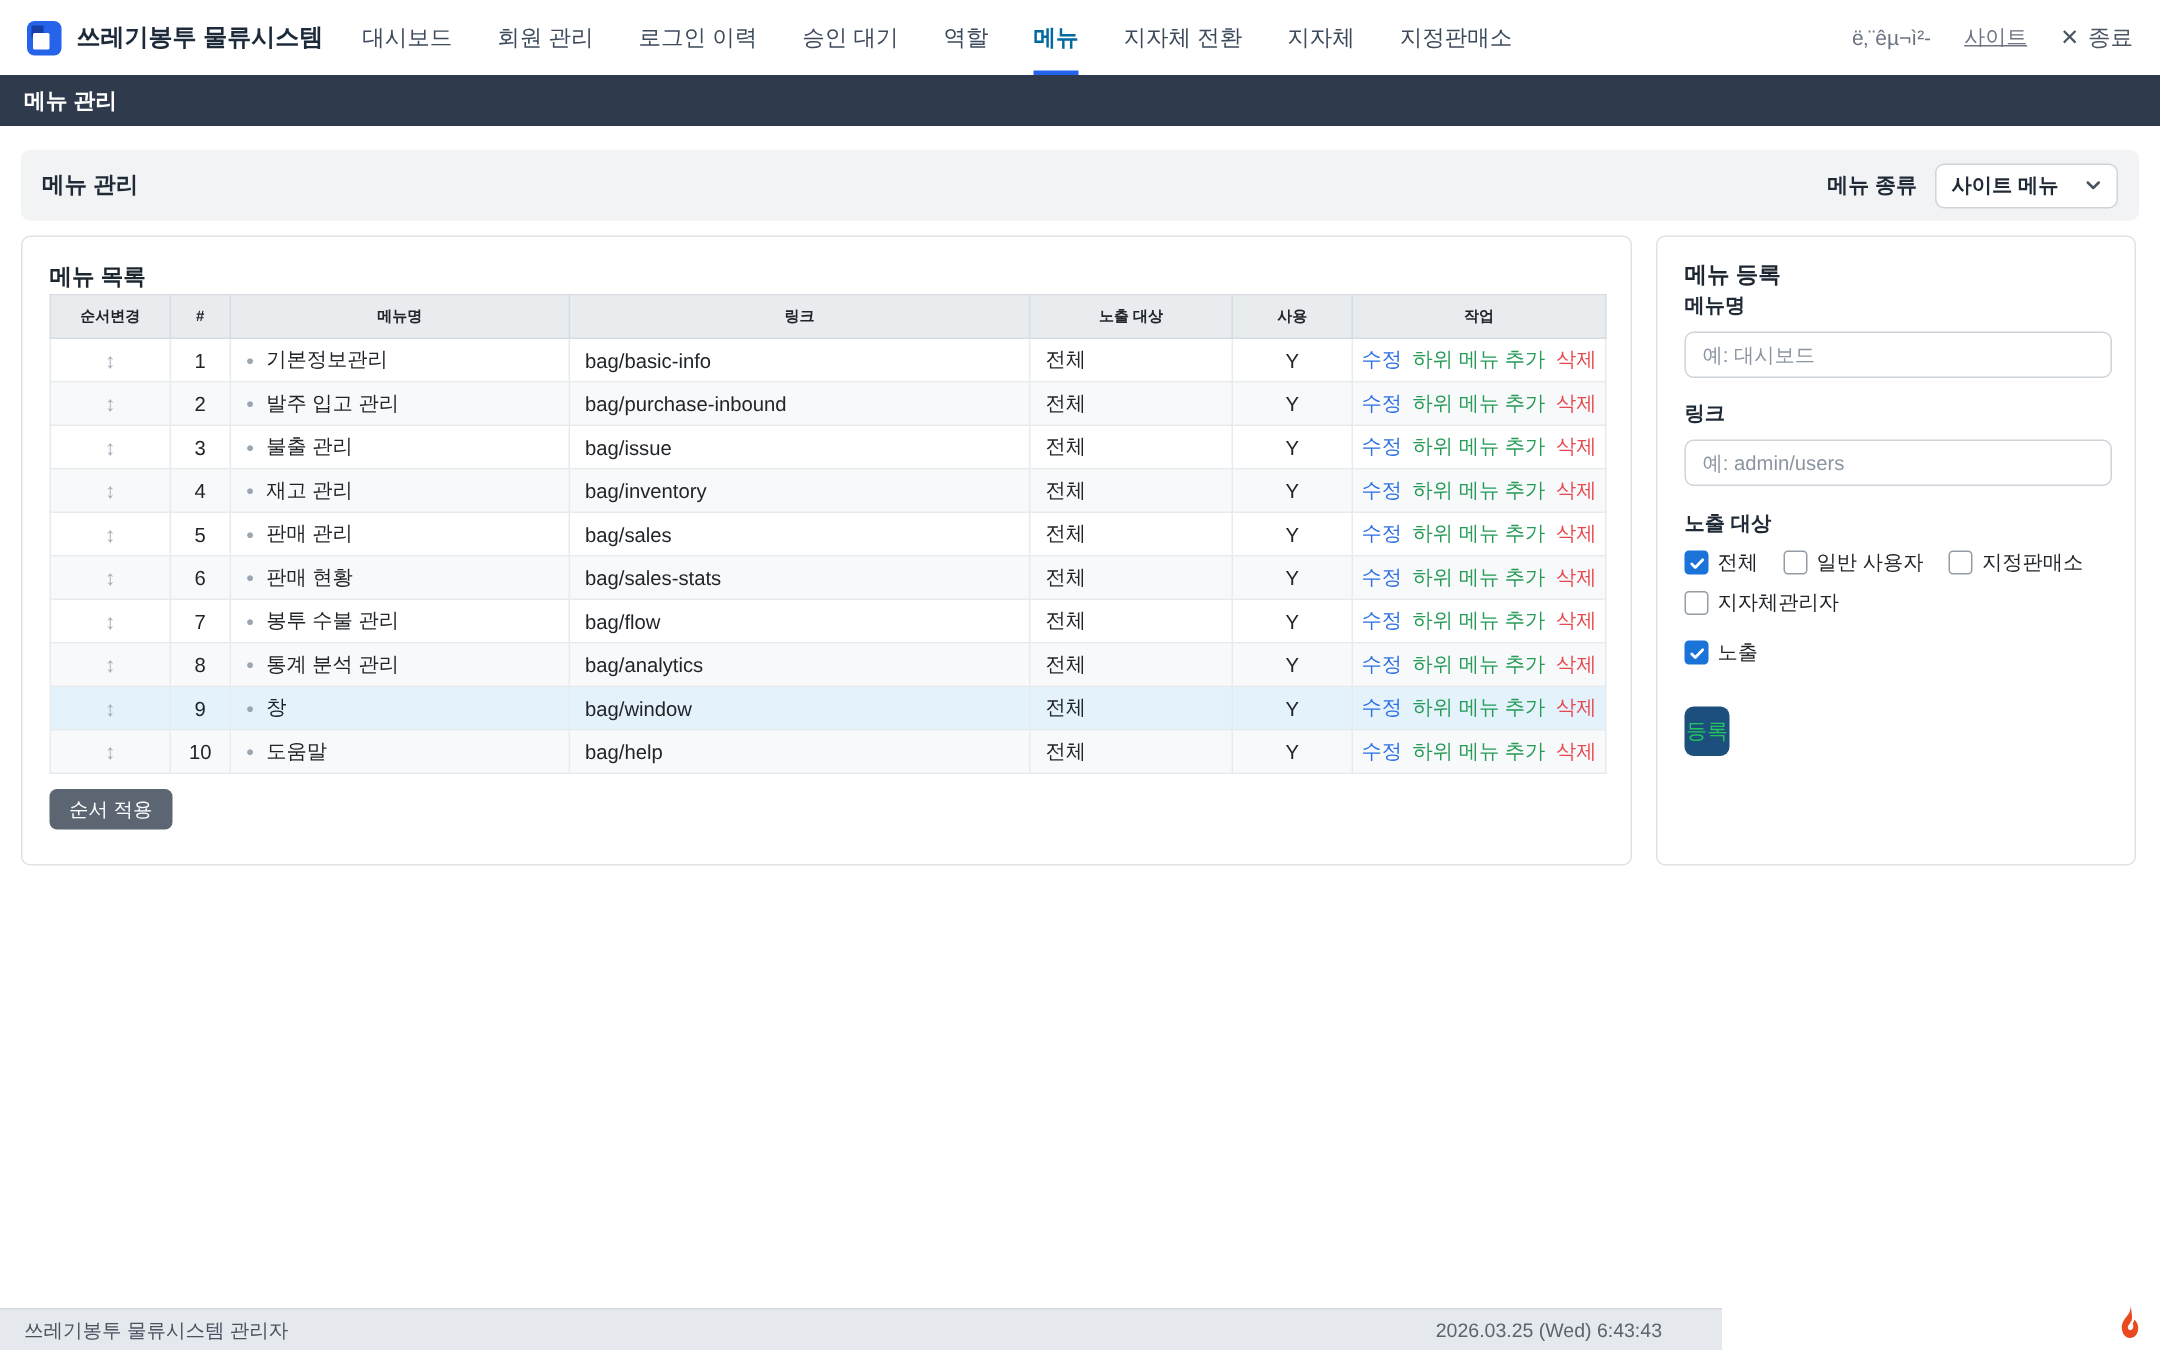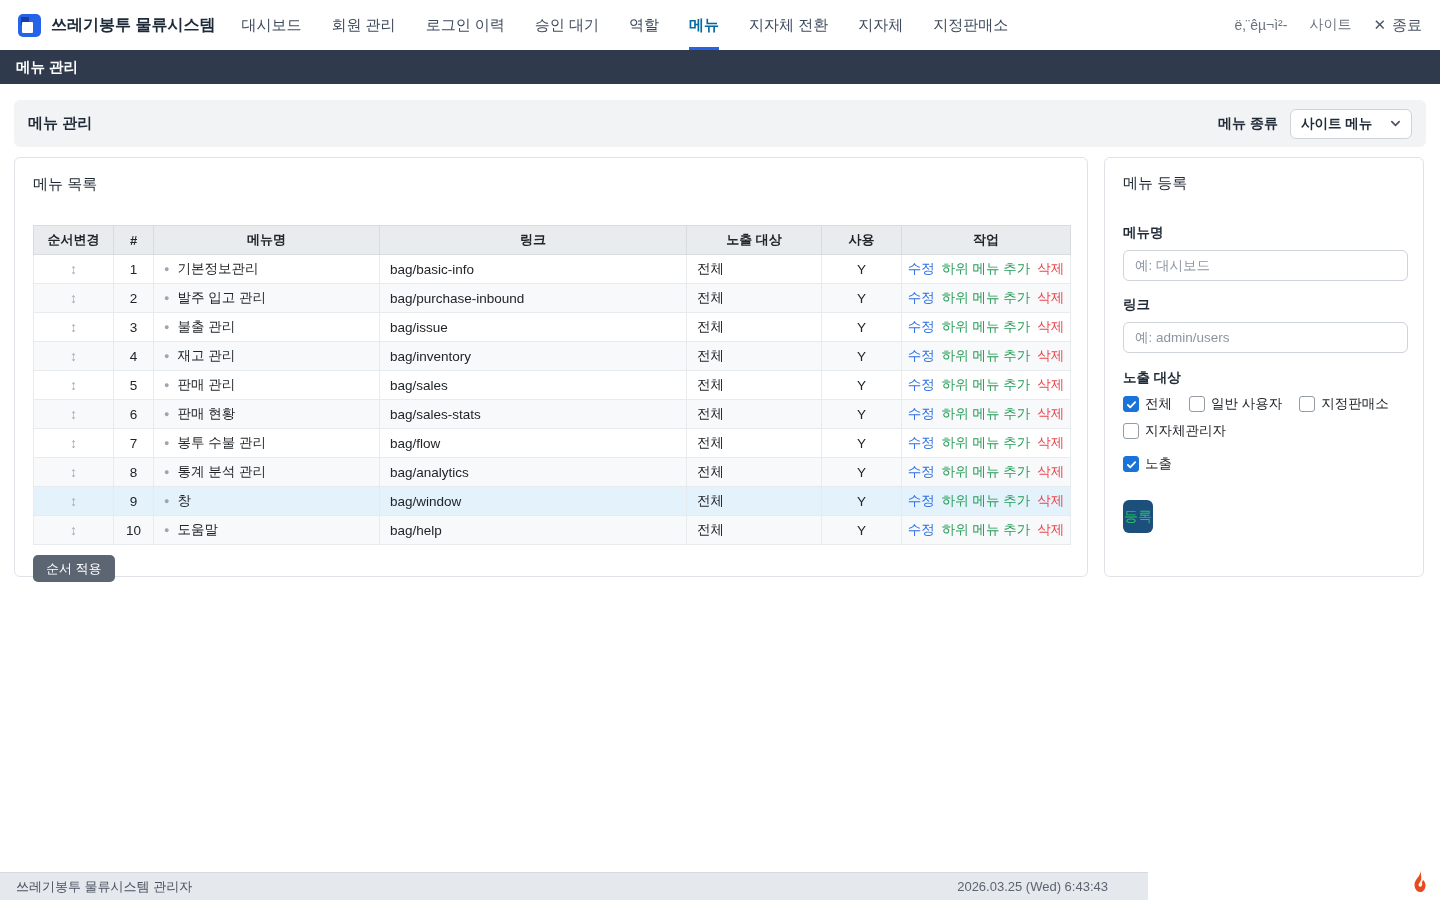--- a/index.html
+++ b/index.html
@@ -14,21 +14,21 @@
   .logo { width:23px; height:23px; background:#2563eb; border-radius:5px; position:relative; flex:0 0 auto; }
   .logo .sq-dark { position:absolute; left:3px; top:3px; width:8px; height:8px; background:#173ea5; }
   .logo .sq-white { position:absolute; left:4px; top:8px; width:11px; height:11px; background:#ffffff; border-radius:1px; }
   .brand { font-size:16px; font-weight:bold; color:#1c2a3a; margin:0 26px 0 10px; white-space:nowrap; }
   .nav { display:flex; align-items:center; height:67px; gap:30px; }
   .nav-item { font-size:15px; color:#3d4a5c; height:50px; display:flex; align-items:center; position:relative; cursor:pointer; white-space:nowrap; }
   .nav-item.active { color:#0369a1; font-weight:bold; }
   .nav-item.active::after { content:""; position:absolute; left:0; right:0; bottom:0; height:3px; background:#2563eb; }
   .topbar-right { margin-left:auto; display:flex; align-items:center; gap:22px; font-size:14px; color:#6b7280; }
   .org-name { color:#6b7280; }
-  .site-link { color:#6b7280; cursor:pointer; }
+  .site-link { color:#6b7280; cursor:pointer;text-decoration:underline; }
   .exit-link { color:#4b5563; cursor:pointer; display:flex; align-items:center; gap:6px; font-size:15px; }
   .x-icon { font-size:15px; color:#4b5563; }
 
   
   .subheader { height:34px; background:#2f3b4d; display:flex; align-items:center; padding:0 16px; }
   .subheader-title { color:#ffffff; font-size:14.5px; font-weight:bold; }
 
   
   .page-bar { margin:16px 14px 0 14px; height:47px; background:#f1f3f5; border-radius:6px;
               display:flex; align-items:center; padding:0 14px; }
@@ -38,25 +38,25 @@
   .select-box { width:122px; height:30px; background:#ffffff; border:1px solid #ced4da; border-radius:6px;
                 display:flex; align-items:center; padding:0 10px; cursor:pointer; }
   .select-box .sel-text { font-size:13.5px; font-weight:bold; color:#1f2a36; flex:1; }
   .chev { width:11px; height:11px; display:inline-block; }
 
   
   .layout { display:flex; margin:10px 16px 0 14px; gap:16px; align-items:flex-start; }
   .card { background:#ffffff; border:1px solid #dfe3e8; border-radius:6px; }
   .card-list { width:1074px; height:420px; padding:17px 18px; }
   .card-form { width:320px; height:420px; padding:16px 18px; }
-  .card-title { font-size:15px; font-weight:normal; color:#1c2631; margin-bottom:31px; }
+  .card-title { font-size:15px; font-weight:bold; color:#1c2631; margin-bottom:2px; }
 
   
   table { border-collapse:collapse; table-layout:fixed; width:1037px; }
-  thead th { background:#e9ecef; border:1px solid #d7dce1; font-size:13px; font-weight:bold;
+  thead th { background:#e9ecef; border:1px solid #d7dce1; font-size:10px; font-weight:bold;
              color:#212529; height:29px; text-align:center; padding:0 8px; }
   tbody td { border:1px solid #e7ebee; border-top:none; font-size:13.5px; color:#212529;
              height:29px; padding:0 10px; background:#ffffff; }
   tbody tr:nth-child(even) td { background:#f8f9fa; }
   tbody tr.hl td { background:#e4f2fc; }
   td.c { text-align:center; padding:0 4px; }
   .drag-handle { color:#a3abb5; font-size:14px; cursor:grab; }
   .dot { color:#9aa7b3; font-size:9px; vertical-align:1px; margin-right:8px; }
   .act { cursor:pointer; white-space:nowrap; }
   .act-edit { color:#2b6fe3; margin-right:7px; }

